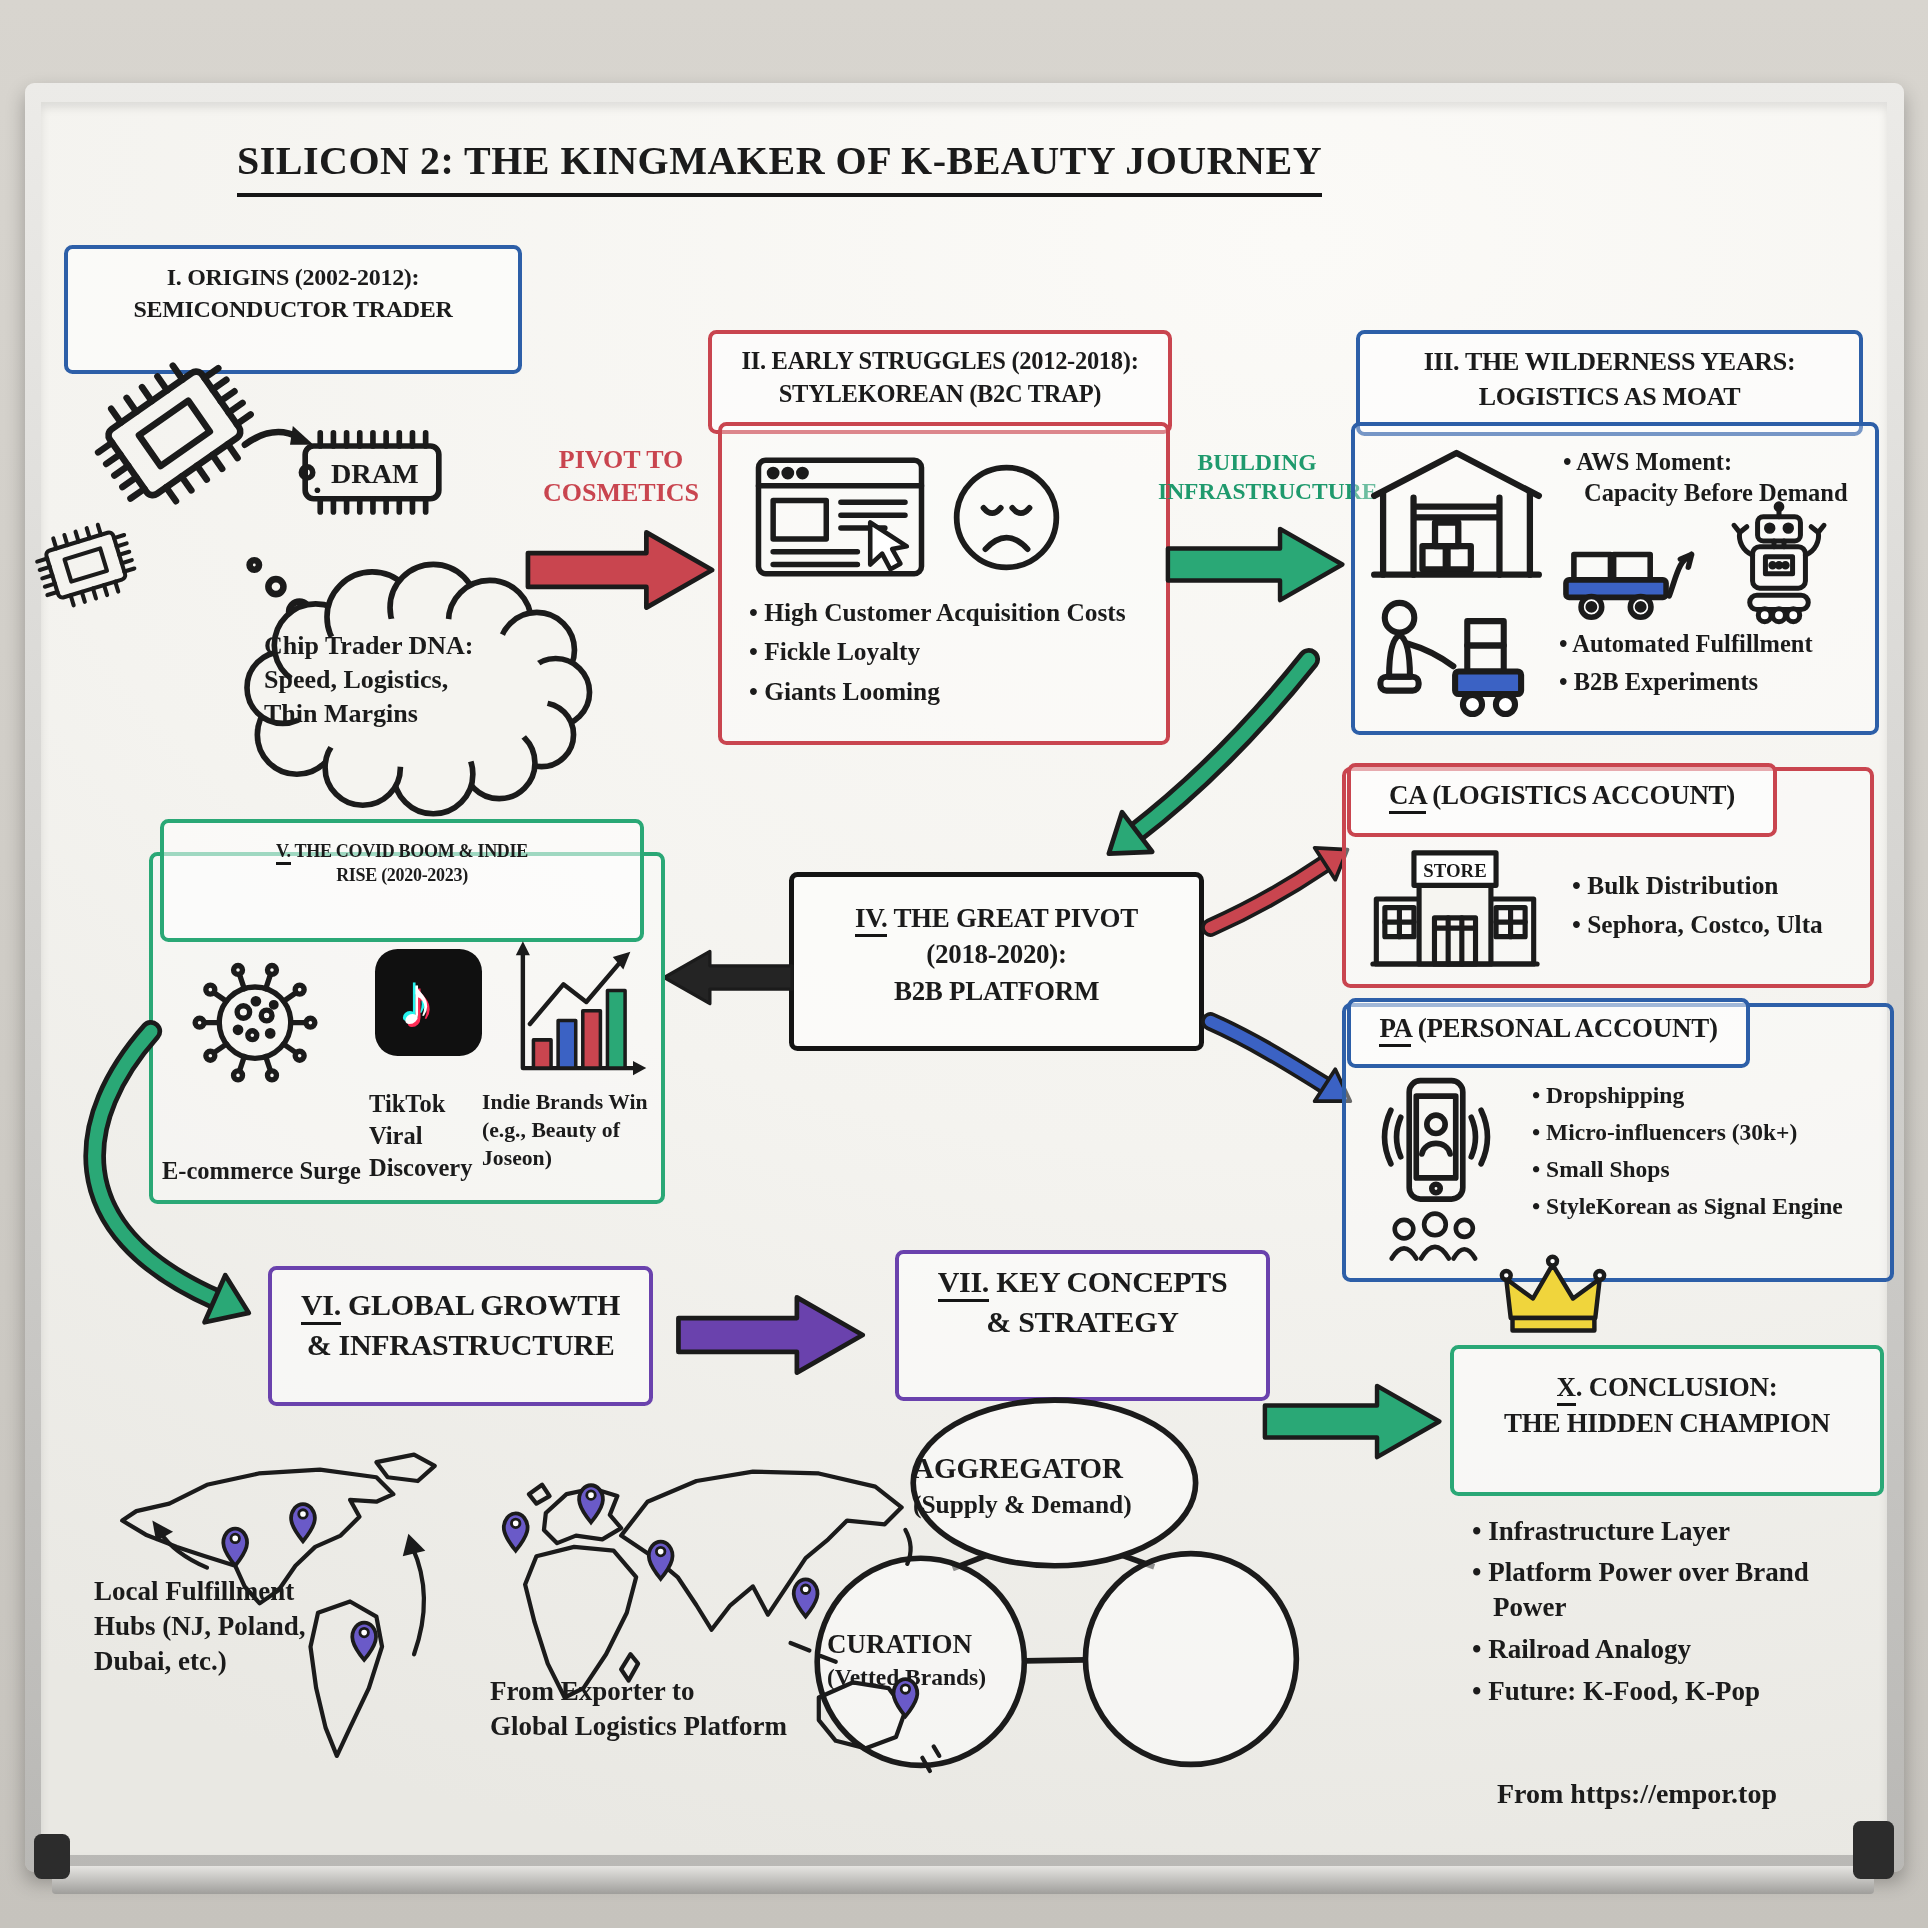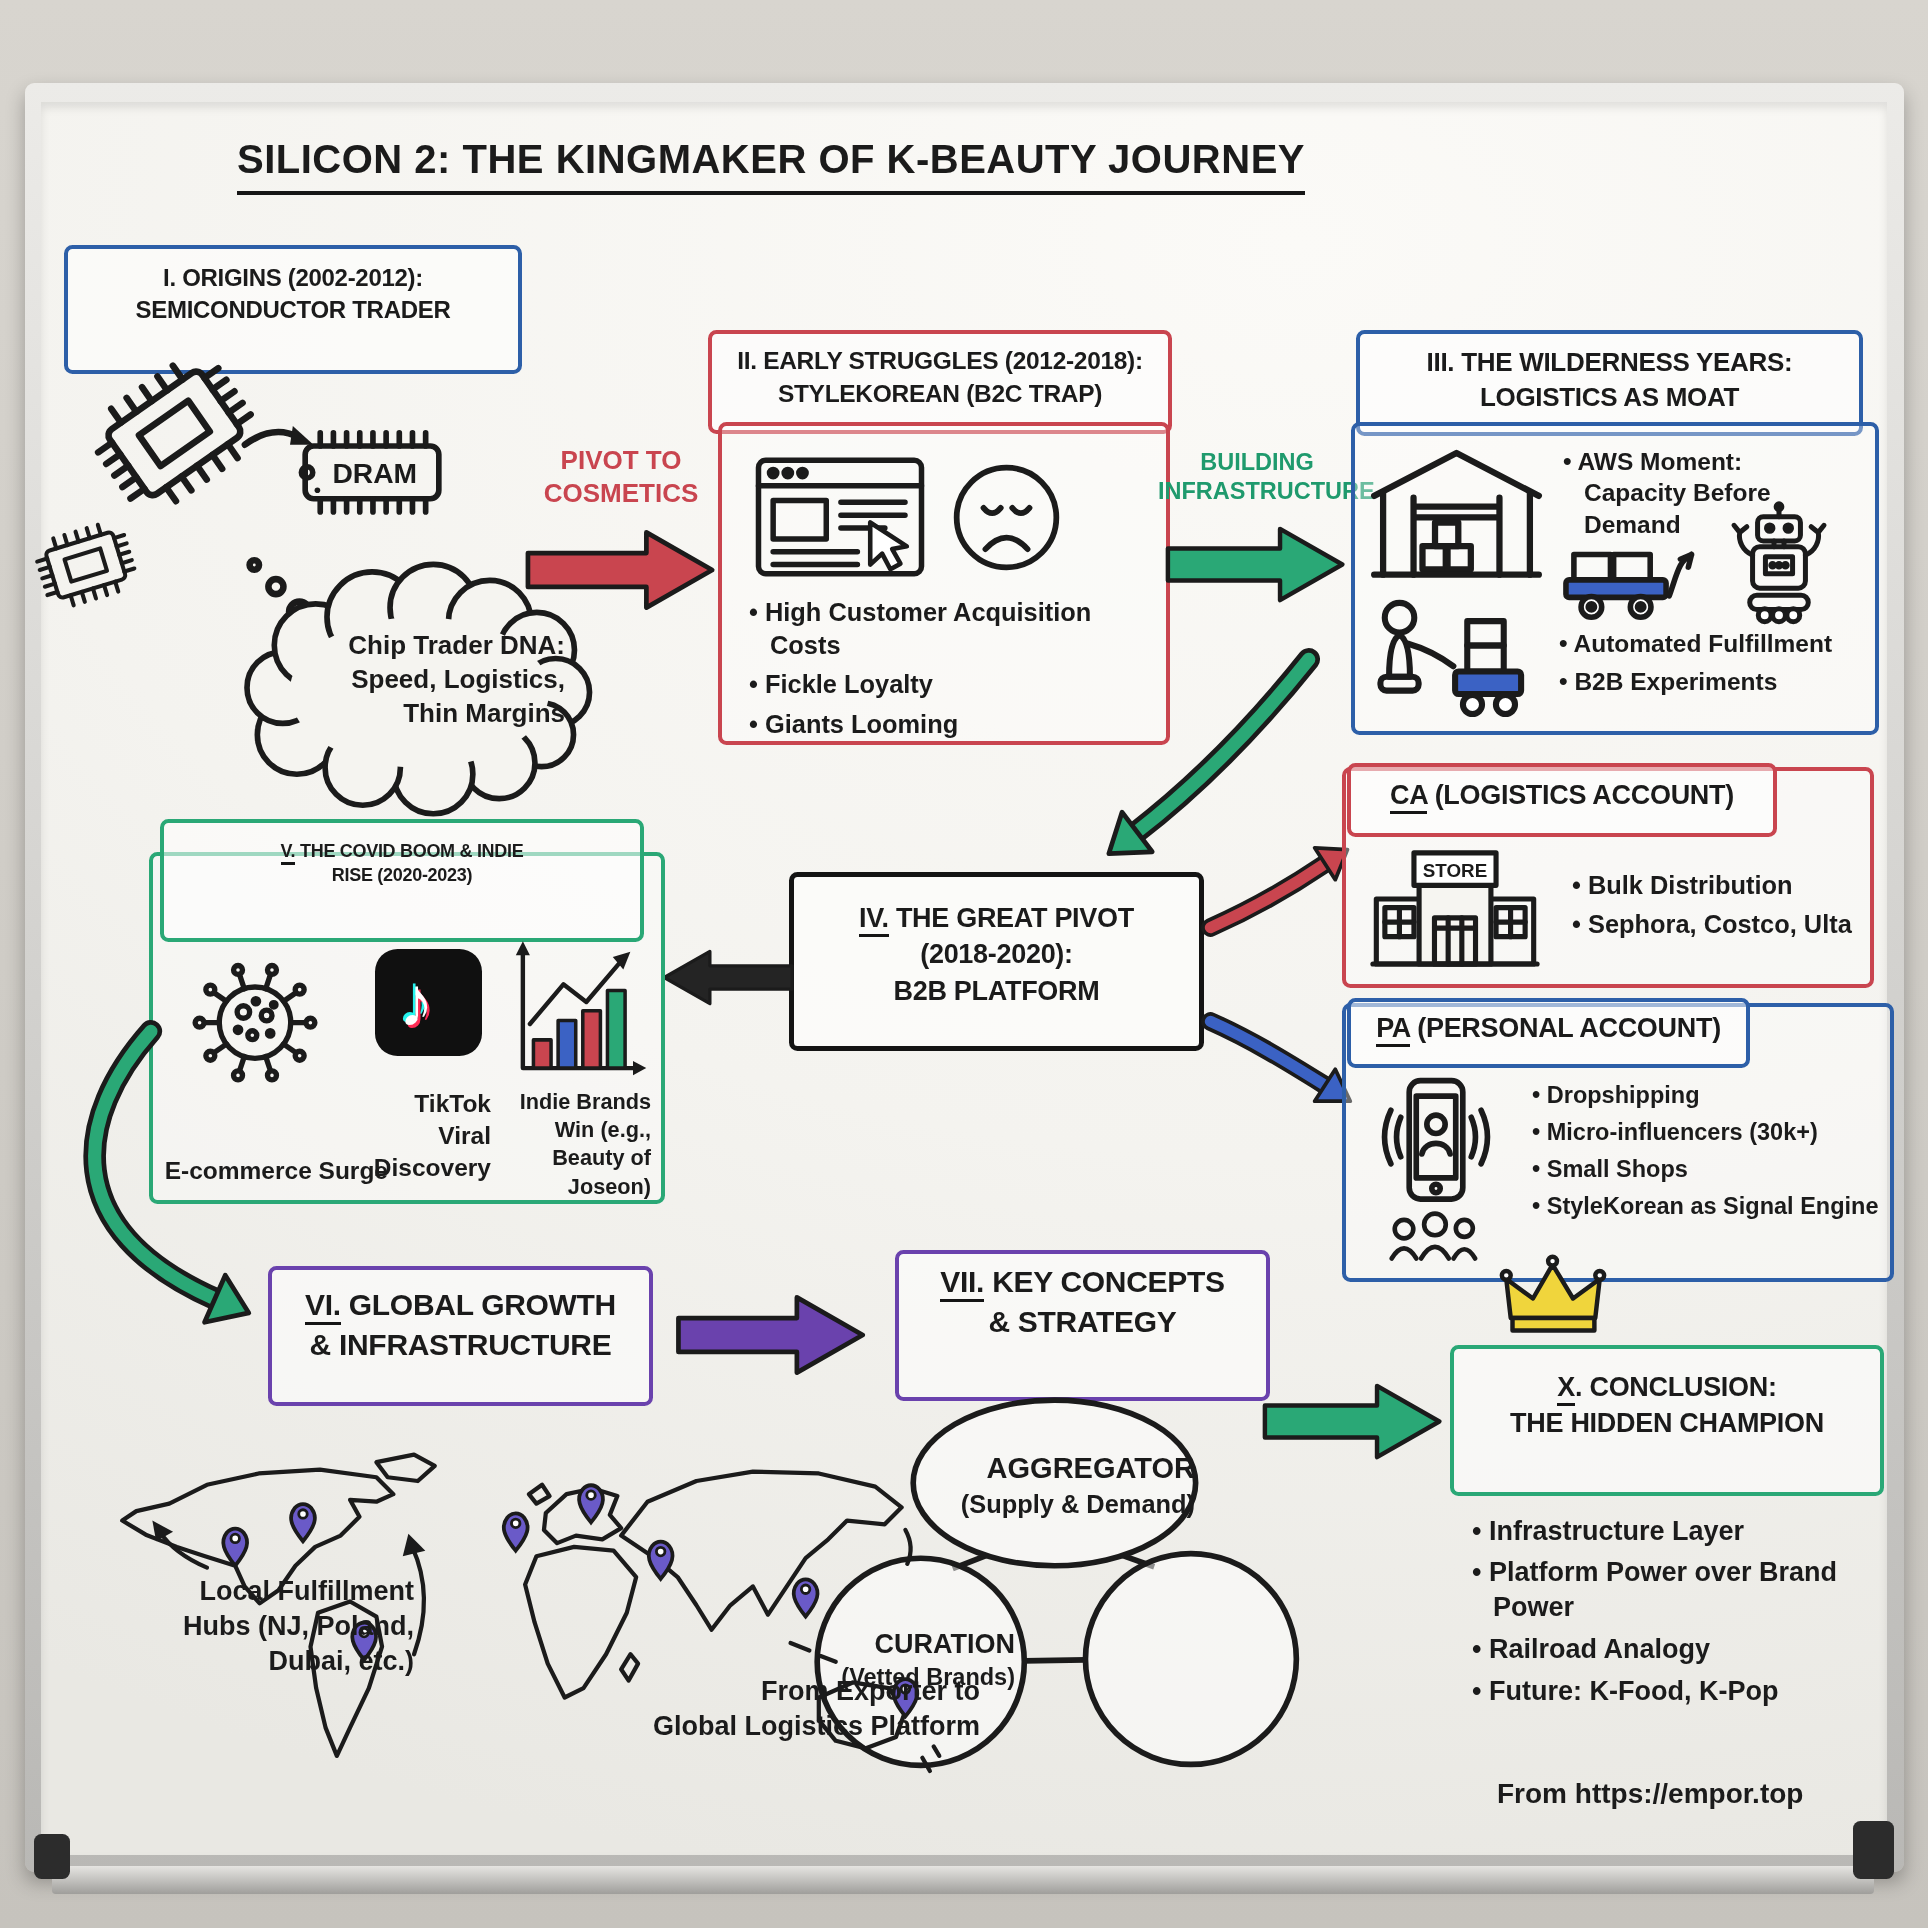--- a/index.html
+++ b/index.html
@@ -1,18 +1,18 @@
 <!DOCTYPE html>
 <html style="--blue: #2d5fa8; --red: #c9454f; --green: #2aa876; --purple: #6a42ad; --ink: #1b1b1b; --pin: #6a5ac8; --crown: #f0d53c; --cart_blue: #3b62c4; --tiktok_cyan: #25f4ee; --tiktok_pink: #fe2c55;font-size:15px"><head>
 <meta charset="utf-8">
 <style>
   html,body{margin:0;padding:0}
   .stage{position:relative;width:1928px;height:1928px;overflow:hidden;
     background:linear-gradient(#d8d5cf,#c6c3bd);
-    font-family:Liberation Sans, sans-serif;color:#1b1b1b}
+    font-family:Liberation Serif, serif;color:#1b1b1b}
   .abs{position:absolute}
   .frame{position:absolute;left:24.5px;top:83px;width:1879px;height:1789px;
     background:linear-gradient(180deg,#ecebe8,#b9b8b5);border-radius:9.4px;
     box-shadow:0 9.4px 19px rgba(0,0,0,.28)}
   .board{position:absolute;left:41px;top:102px;width:1846px;height:1753px;
     background:radial-gradient(130% 95% at 68% 8%,#fbfaf7 0%,#f4f3ef 55%,#e9e8e3 100%);
     box-shadow:inset 0 5.6px 9.4px rgba(0,0,0,.10)}
   .tray{position:absolute;left:52px;top:1866px;width:1822px;height:28px;
     background:linear-gradient(#e6e5e2,#9f9e9b);border-radius:3.8px}
   .cap{position:absolute;background:#2c2c2c;border-radius:7.5px}
@@ -22,21 +22,21 @@
   .b-blue{border:4.7px solid var(--blue,#2d5fa8)}
   .b-red{border:4.7px solid var(--red,#c9454f)}
   .b-green{border:4.7px solid var(--green,#2aa876)}
   .b-purple{border:4.7px solid var(--purple,#6a42ad)}
   .b-ink{border:5.6px solid #141414}
   .hdr{font-weight:700;text-align:center;letter-spacing:-0.3px;line-height:1.32}
   .u{border-bottom:3.8px solid #151515;padding-bottom:0.9px}
   .flowlab{position:absolute;font-weight:700;text-align:center;line-height:1.25}
   .bul>div{padding-left:28px;text-indent:-21px;margin:6.6px 0;font-weight:600;line-height:1.3}
   .bul>div::before{content:"• "}
-  .cap-label{position:absolute;font-weight:600;text-align:right;line-height:1.3}
+  .cap-label{position:absolute;font-weight:600;text-align:left;line-height:1.3}
   svg{position:absolute;overflow:visible}
   .note{position:absolute;font-size:70px;font-weight:700;line-height:1}
 </style>
 </head>
 <body>
 
 <div class="stage">
   <div class="frame"></div>
   <div class="board"></div>
   <div class="tray"></div>

